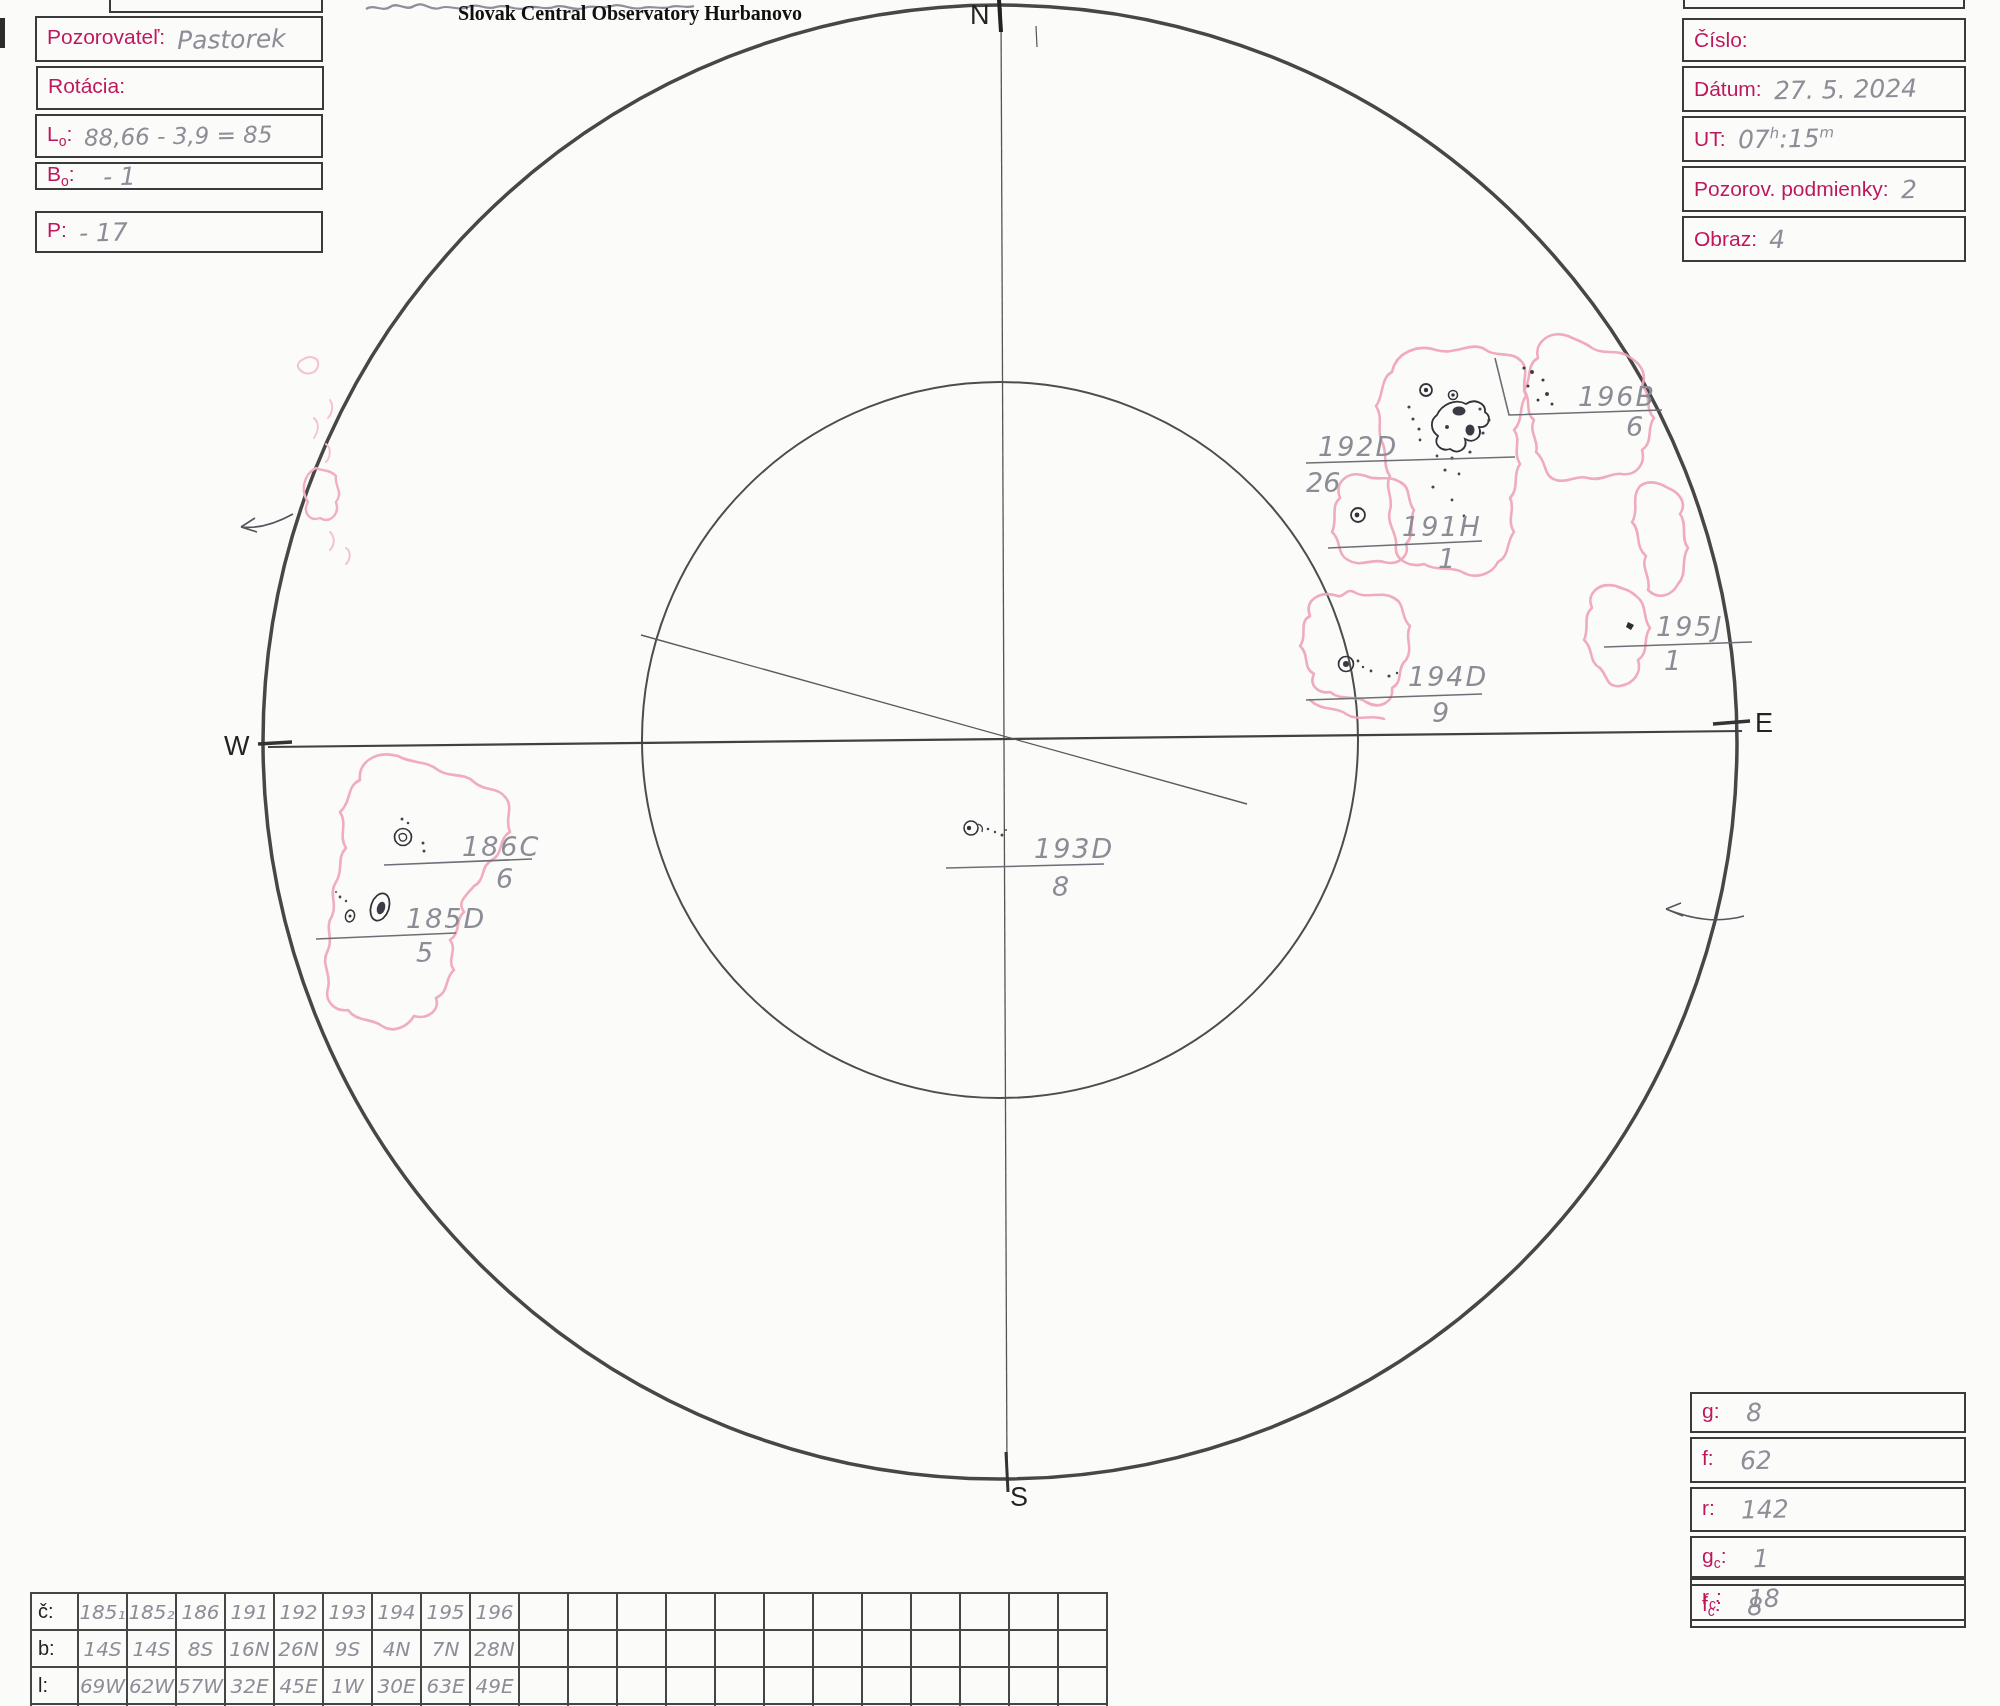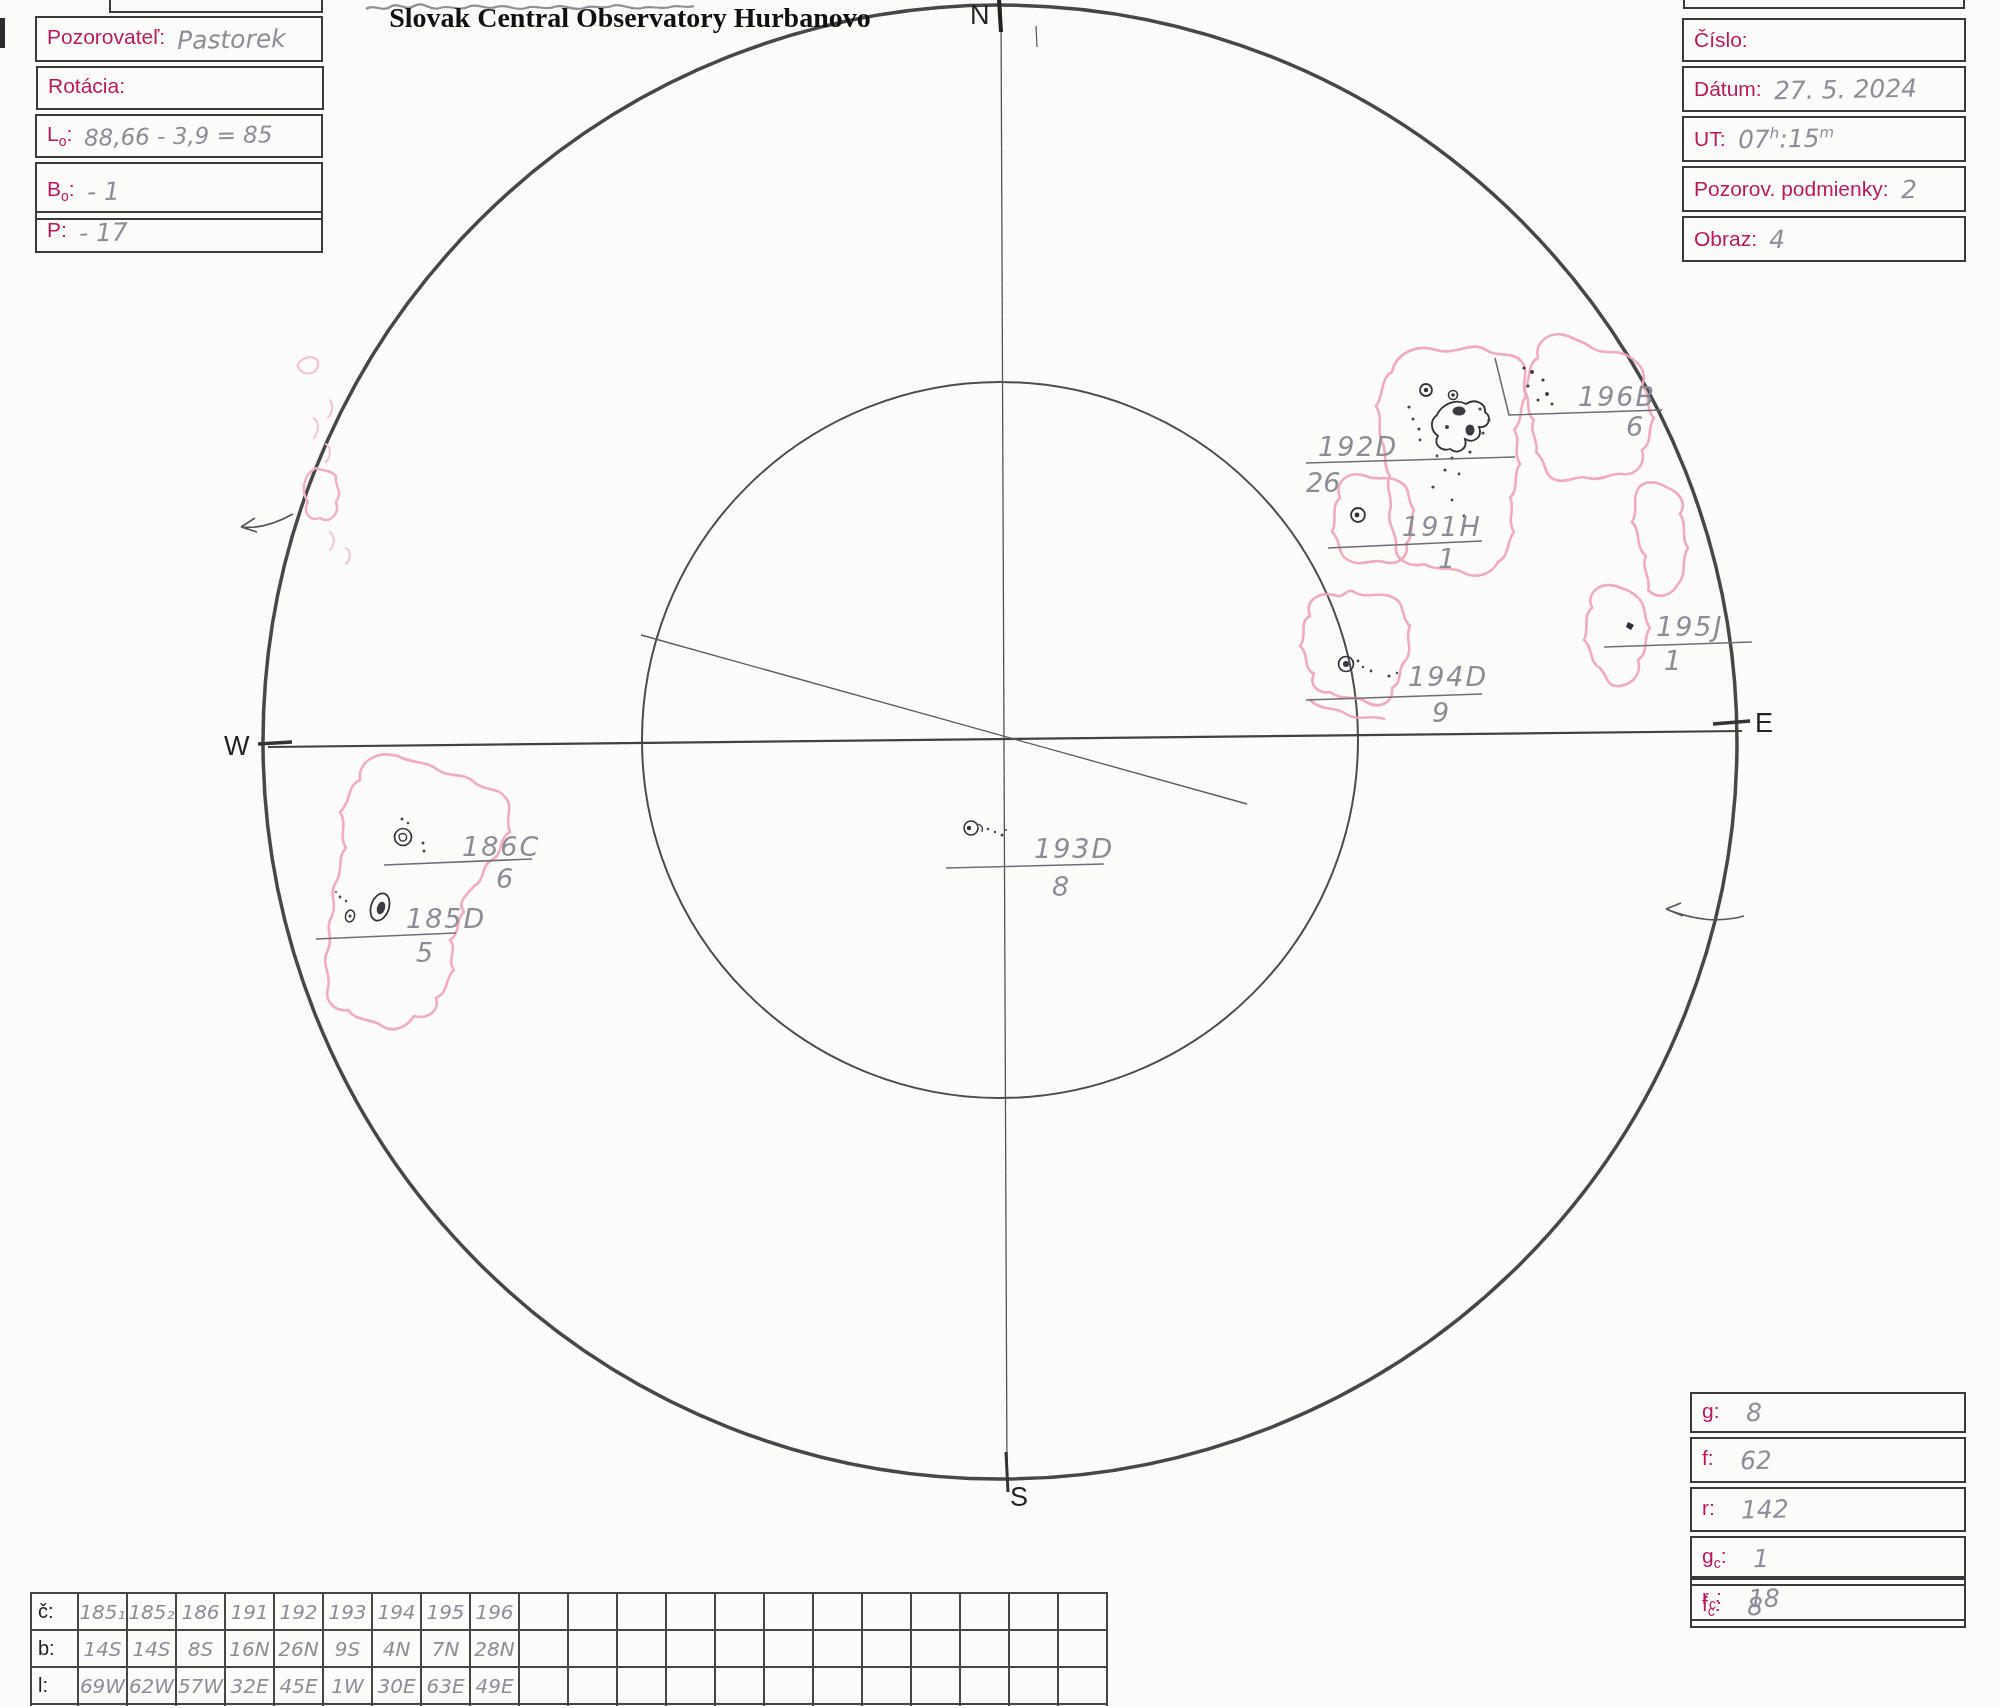--- a/index.html
+++ b/index.html
@@ -21,21 +21,21 @@
     display:flex;align-items:center;
     padding-left:10px;
     background:transparent;
     white-space:nowrap;
   }
   .fieldrow .val{font-size:25px;margin-left:12px;transform:rotate(-1deg);}
   .title{
     position:absolute;left:380px;top:2px;width:500px;
     text-align:center;
     font-family:"Liberation Serif",serif;
-    font-weight:bold;font-size:28px;color:#101010;
+    font-weight:bold;font-size:20px;color:#101010;
   }
   #disk-svg{position:absolute;left:0;top:0;}
   .compass{font-family:"Liberation Sans",sans-serif;font-size:27px;fill:#232323;}
   .gtext{font-family:"DejaVu Sans",sans-serif;font-style:italic;font-size:27px;fill:#8c8c96;letter-spacing:2px;}
   .gcount{font-family:"DejaVu Sans",sans-serif;font-style:italic;font-size:27px;fill:#8c8c96;}
   #obs-table{
     position:absolute;left:30px;top:1592px;
     border-top:2px solid #454545;border-left:2px solid #454545;
   }
   .trow{display:flex;}
@@ -257,21 +257,21 @@
     <span class="hw val">Pastorek</span>
   </div>
   <div class="fieldrow" style="left:36px;top:66px;width:288px;height:44px;">
     <span class="lbl"><span>Rotácia:</span><sub></sub><span></span></span>
     <span class="hw val"></span>
   </div>
   <div class="fieldrow" style="left:35px;top:114px;width:288px;height:44px;">
     <span class="lbl"><span>L</span><sub>o</sub><span>:</span></span>
     <span class="hw val" style="font-size:23px;">88,66 - 3,9 = 85</span>
   </div>
-  <div class="fieldrow" style="left:35px;top:162px;width:288px;height:58px;">
+  <div class="fieldrow" style="left:35px;top:162px;width:288px;height:28px;gap:16px;">
     <span class="lbl"><span>B</span><sub>o</sub><span>:</span></span>
     <span class="hw val">- 1</span>
   </div>
   <div class="fieldrow" style="left:35px;top:211px;width:288px;height:42px;">
     <span class="lbl"><span>P:</span><sub></sub><span></span></span>
     <span class="hw val">- 17</span>
   </div>
 </div>
 
 <div>

